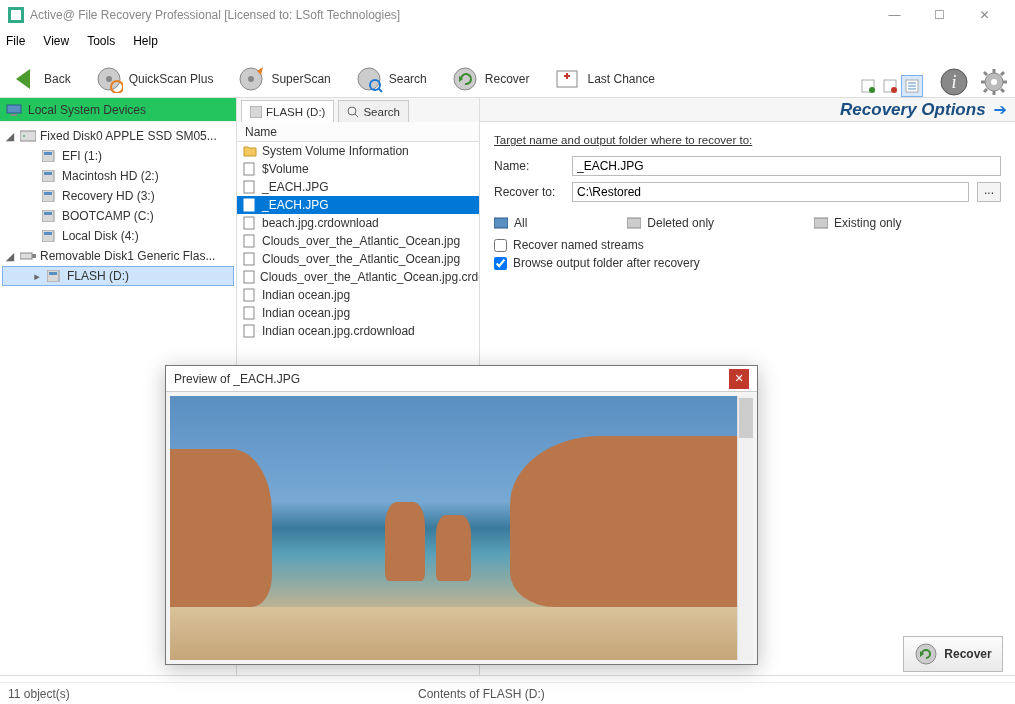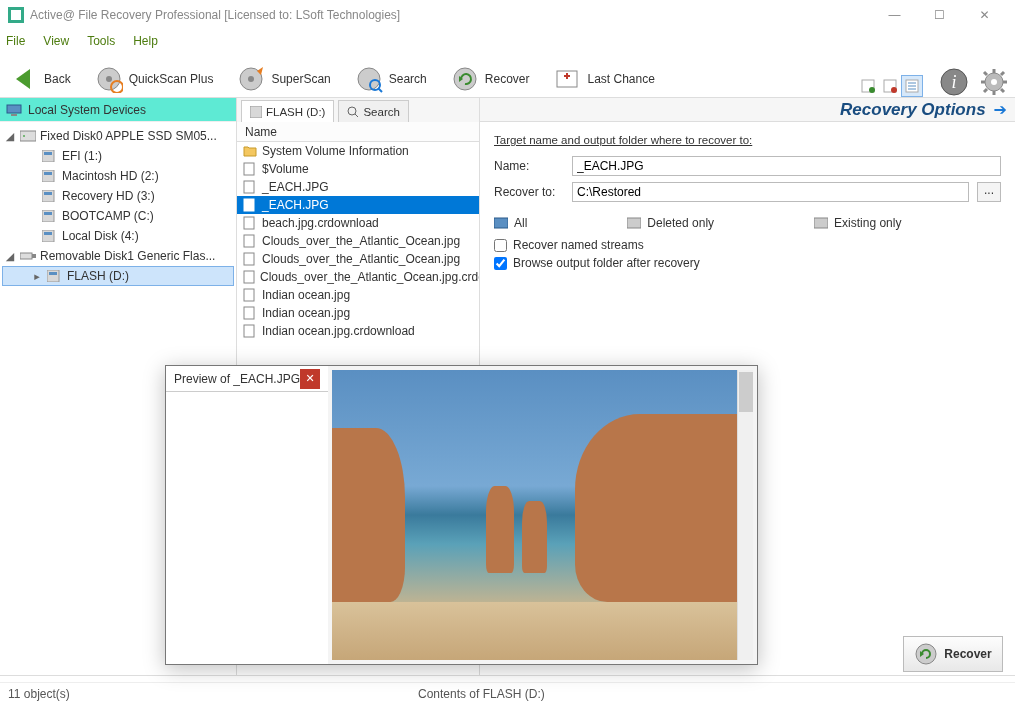--- a/index.html
+++ b/index.html
@@ -2,34 +2,34 @@
 <html><head>
 <meta charset="utf-8">
 <style>
 * { box-sizing: border-box; margin: 0; padding: 0; }
 body { font-family: "Segoe UI", Tahoma, sans-serif; font-size: 12px; background: #fff; color: #333; width: 1015px; height: 704px; overflow: hidden; position: relative; }
 .titlebar { height: 30px; display: flex; align-items: center; padding: 0 8px; background: #fff; color: #888; }
 .titlebar .app-icon { width: 16px; height: 16px; margin-right: 6px; }
 .titlebar .title { flex: 1; font-size: 12px; }
 .winbtns { display: flex; }
 .winbtn { width: 45px; height: 28px; display: flex; align-items: center; justify-content: center; color: #888; }
-.menubar { height: 22px; display: flex; align-items: center; padding: 0 6px; color: #4d7c0f; gap: 18px; }
+.menubar { height: 22px; display: flex; align-items: center; padding: 0 6px; color: #000000; gap: 18px; }
 .menubar span { cursor: default; }
 .toolbar { height: 46px; display: flex; align-items: flex-end; padding: 0 6px; border-bottom: 1px solid #ddd; gap: 16px; }
 .tbitem { display: flex; align-items: center; gap: 6px; cursor: pointer; padding: 4px; }
 .tbicon { width: 28px; height: 28px; display: inline-block; }
 .tb-spacer { flex: 1; }
 .smallicons { display: flex; gap: 0; }
 .smallicon { width: 22px; height: 22px; display: flex; align-items: center; justify-content: center; border: 1px solid transparent; }
 .smallicon.sel { border: 1px solid #7db1e8; background: #d6e8fa; }
 .righticons { display: flex; gap: 10px; align-items: center; }
 .bigicon { width: 30px; height: 30px; }
 .main { display: flex; height: 578px; border-bottom: 1px solid #ddd; }
 .sidebar { width: 237px; border-right: 1px solid #ddd; display: flex; flex-direction: column; }
-.sb-header { height: 24px; display: flex; align-items: center; padding: 0 6px; gap: 6px; background: #5eead4; border-bottom: 1px solid #eee; font-weight: 400; color: #333; }
+.sb-header { height: 24px; display: flex; align-items: center; padding: 0 6px; gap: 6px; background: #22c55e; border-bottom: 1px solid #eee; font-weight: 400; color: #333; }
 .tree { padding: 4px 2px; flex: 1; overflow: auto; }
 .tree-row { display: flex; align-items: center; height: 20px; padding: 0 2px; gap: 4px; white-space: nowrap; }
 .tree-row.sel { background: #cde4fb; border: 1px solid #7db1e8; }
 .tw { width: 12px; text-align: center; color: #666; font-size: 11px; }
 .ti { width: 16px; display: inline-flex; }
 .center { width: 243px; border-right: 1px solid #ddd; display: flex; flex-direction: column; }
 .tabs { height: 24px; display: flex; align-items: flex-end; background: #f6f6f6; }
 .tab { height: 22px; padding: 0 8px; display: flex; align-items: center; gap: 4px; border: 1px solid #ccc; background: #fff; border-bottom: none; margin-left: 4px; font-size: 11.5px; }
 .tab.inactive { background: #f0f0f0; }
 .list-header { height: 20px; border-bottom: 1px solid #ddd; padding: 0 8px; display: flex; align-items: center; background: #fcfcfc; color: #333; }
@@ -47,21 +47,21 @@
 .form-row label { width: 70px; }
 .form-row input[type=text] { flex: 1; height: 20px; border: 1px solid #bbb; padding: 0 4px; font-size: 12px; }
 .browse-btn { width: 24px; height: 20px; border: 1px solid #bbb; background: #f4f4f4; text-align: center; cursor: pointer; }
 .radio-row { display: flex; gap: 100px; margin: 14px 0 8px; align-items: center; }
 .rdo { display: flex; align-items: center; gap: 6px; }
 .chk { display: flex; align-items: center; gap: 6px; margin: 4px 0; }
 .recover-footer { position: absolute; right: 12px; bottom: 32px; }
 .recover-btn { width: 100px; height: 36px; border: 1px solid #bbb; background: linear-gradient(#fdfdfd,#e8e8e8); display: flex; align-items: center; justify-content: center; gap: 6px; font-weight: bold; cursor: pointer; }
 .statusbar { position: absolute; left: 0; right: 0; bottom: 0; height: 22px; display: flex; align-items: center; padding: 0 8px; color: #555; gap: 180px; border-top: 1px solid #eee; }
 .statusbar > div:first-child { width: 230px; }
-.preview { position: absolute; left: 165px; top: 365px; width: 593px; height: 300px; border: 1px solid #777; background: #fff; box-shadow: 0 4px 20px rgba(0,0,0,.25); display: flex; flex-direction: row; }
+.preview { position: absolute; left: 165px; top: 365px; width: 593px; height: 300px; border: 1px solid #777; background: #fff; box-shadow: 0 4px 20px rgba(0,0,0,.25); display: flex; flex-direction: column; }
 .pv-title { height: 26px; display: flex; align-items: center; padding: 0 8px; border-bottom: 1px solid #ccc; background: #fff; justify-content: space-between; }
 .pv-close { width: 20px; height: 20px; background: #c0392b; color: #fff; display: flex; align-items: center; justify-content: center; cursor: pointer; font-size: 11px; }
 .pv-body { flex: 1; position: relative; background: #f4f4f4; overflow: hidden; padding: 4px; display: flex; }
 .pv-img { flex: 1; background: linear-gradient(to bottom, #5a8fc2 0%, #78a9d4 40%, #3a7a9c 50%, #5aa1b8 60%, #d6b88a 85%, #c6a678 100%); position: relative; }
 .rock { position: absolute; background: #b8764a; }
 .pv-scroll { width: 16px; background: #f0f0f0; border-left: 1px solid #ddd; display: flex; flex-direction: column; align-items: center; }
 .pv-thumb { width: 14px; height: 40px; background: #ccc; margin-top: 2px; }
 svg { display: block; }
 </style>
 </head>

